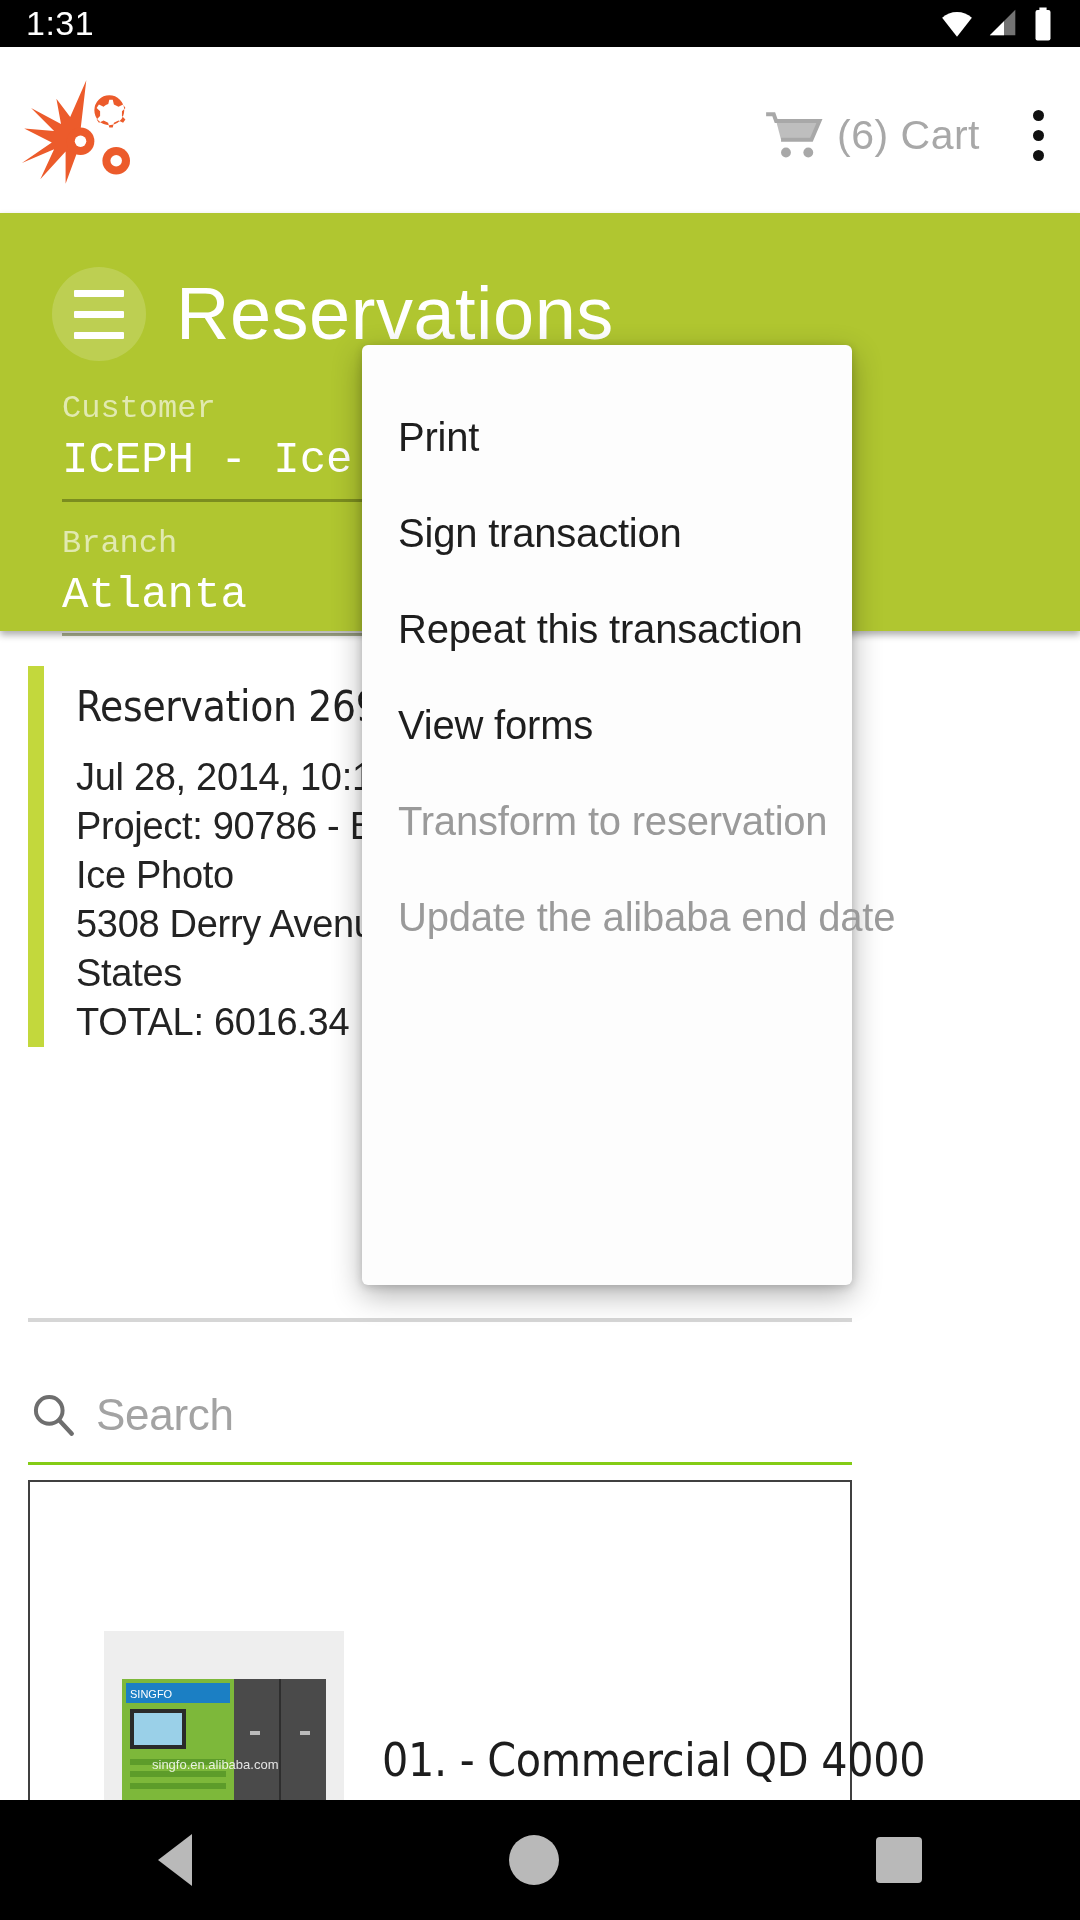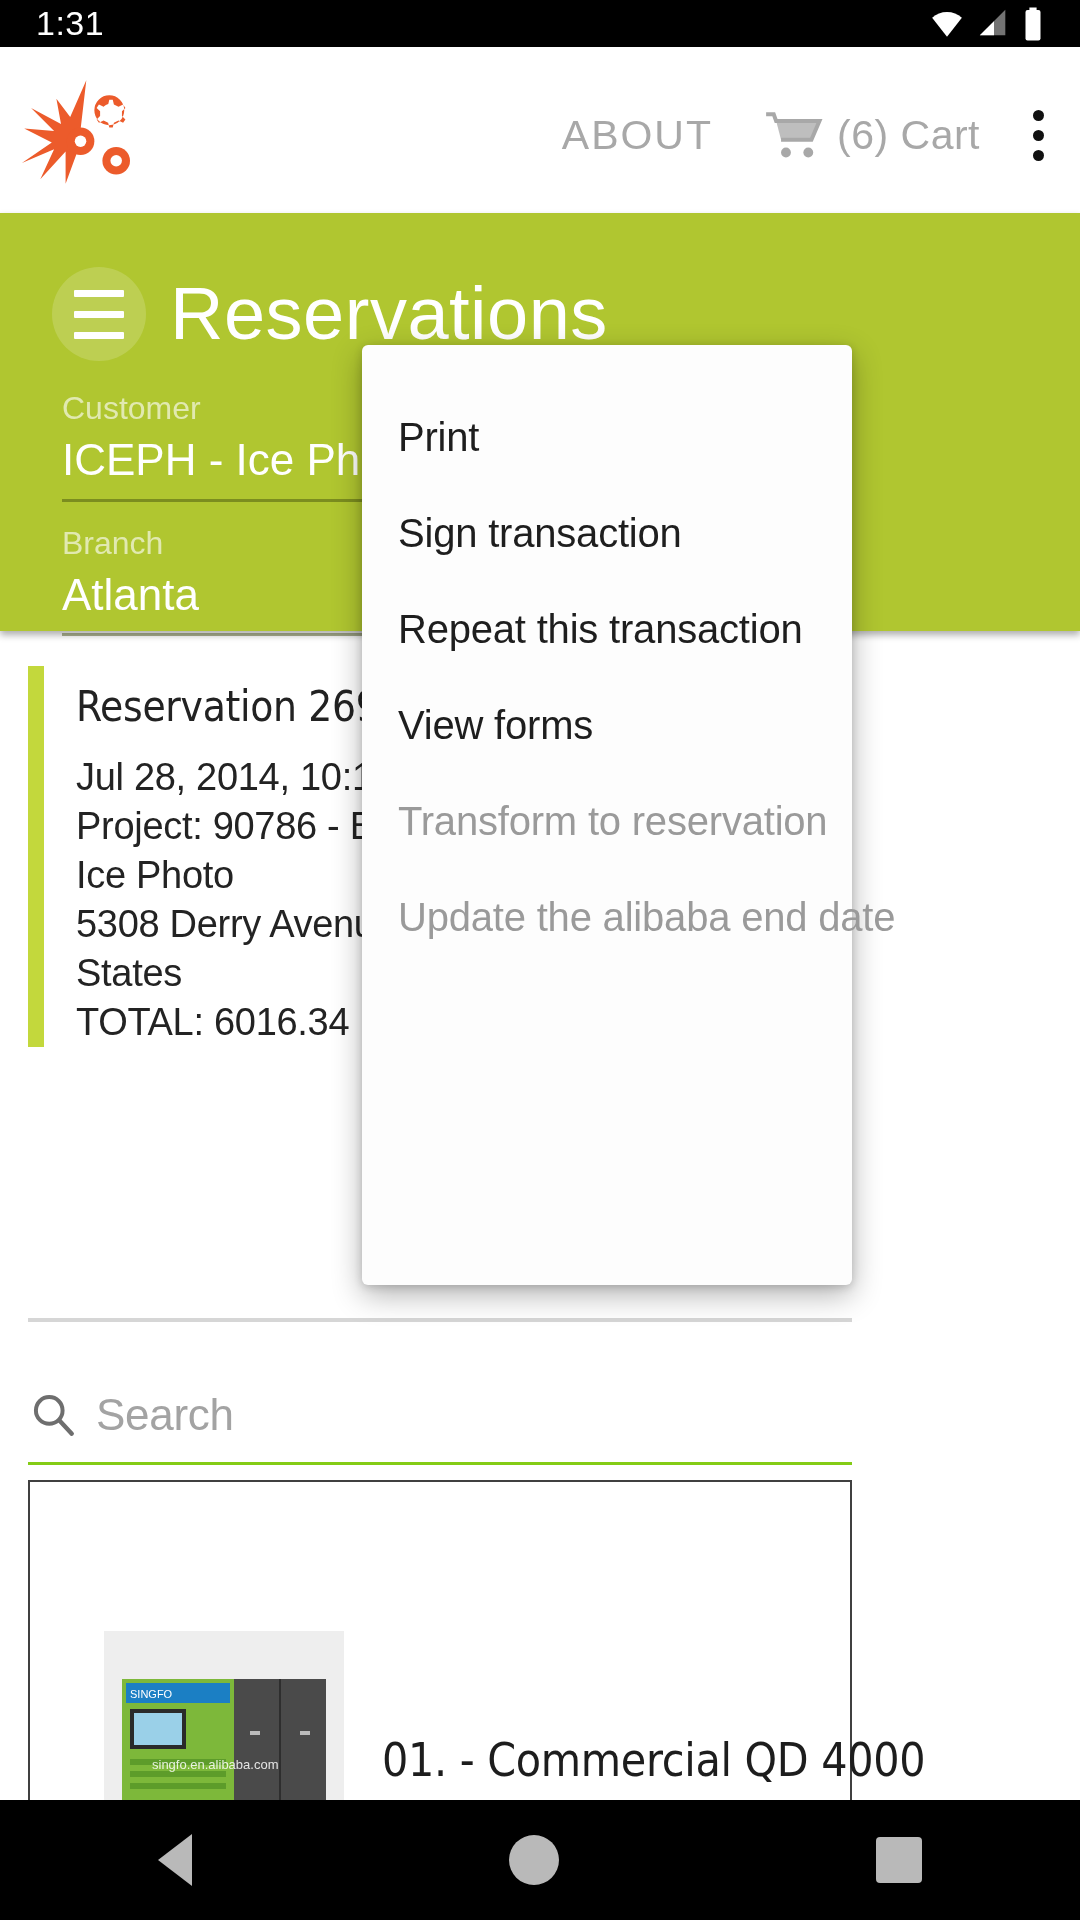--- a/index.html
+++ b/index.html
@@ -7,21 +7,21 @@
     width:1080px; height:1920px;
     font-family:"Liberation Sans", sans-serif;
     background:#ffffff; overflow:hidden;
   }
   .screen { position:relative; width:1080px; height:1920px; background:#fff; }
 
   
   .statusbar {
     position:absolute; top:0; left:0; width:1080px; height:47px;
     background:#000; display:flex; align-items:center;
-    padding:0 36px; color:#fff;
+    padding:0 26px; color:#fff;
   }
   .status-time {
     font-family:"Liberation Sans", sans-serif;
     font-size:34px; font-weight:400; letter-spacing:.5px;
   }
   .status-icons { margin-left:auto; display:flex; align-items:center; gap:10px; }
 
   
   .appbar {
     position:absolute; top:58px; left:0; width:1080px; height:155px;
@@ -49,24 +49,24 @@
   }
   .gh-titlerow { display:flex; align-items:center; padding:54px 0 0 52px; }
   .ham-btn {
     width:94px; height:94px; border-radius:50%;
     background:rgba(255,255,255,.17);
     display:flex; flex-direction:column; align-items:center; justify-content:center; gap:14px;
     flex:none;
   }
   .ham-btn i { width:50px; height:7px; background:#fff; display:block; border-radius:1px; }
   .gh-title {
-    color:#fff; font-size:74px; font-weight:400; margin-left:24px;
+    color:#fff; font-size:74px; font-weight:400; margin-left:30px;
     letter-spacing:.5px; line-height:1;
   }
-  .field { padding:0 8px 0 62px; margin-top:30px; }
+  .field { padding:0 8px 0 62px; margin-top:30px;font-family:Liberation Mono, monospace; }
   .field-label {
     color:rgba(255,255,255,.62); font-size:32px; line-height:1.1;
   }
   .field-value {
     color:#ffffff; font-size:44px; margin-top:10px; line-height:1.1;
   }
   .field-underline {
     height:3px; background:rgba(60,70,10,.45); margin-top:14px; width:775px;
   }
   .field.branch { margin-top:24px; }
@@ -180,23 +180,20 @@
         <path d="M82 28 m-13 0 a13 13 0 1 0 26 0 a13 13 0 1 0 -26 0 M82 19 l3 0 l1 4 l4 2 l4-2 l2 3 l-3 3 l0 4 l3 3 l-2 3 l-4-2 l-4 2 l-1 4 l-3 0 l-1-4 l-4-2 l-4 2 l-2-3 l3-3 l0-4 l-3-3 l2-3 l4 2 l4-2 Z"></path>
         <circle cx="82" cy="28" r="5.5" fill="#fff"></circle>
         <path d="M57 55 m-12 0 a12 12 0 1 0 24 0 a12 12 0 1 0 -24 0"></path>
         <circle cx="57" cy="55" r="5" fill="#fff"></circle>
         <path d="M88 72 m-12 0 a12 12 0 1 0 24 0 a12 12 0 1 0 -24 0"></path>
         <circle cx="88" cy="72" r="5" fill="#fff"></circle>
       </g>
     </svg>
 
     <div class="nav">
-      <div class="nav-item about">
-        <span>ABOUT</span>
-      </div>
       <div class="nav-item">
         <svg class="cart-icon" width="58" height="50" viewBox="0 0 26 22">
           <path d="M0.5 1.2 h3.4 l1.1 3.1 h19.4 l-3.6 8.4 h-13.6" fill="none" stroke="#a8a8a8" stroke-width="1.8"></path>
           <path d="M5 4.3 h19.4 l-3.6 8.4 h-13.6 Z" fill="#a8a8a8" opacity="0.75"></path>
           <circle cx="9.4" cy="18.4" r="2.2" fill="#a8a8a8"></circle>
           <circle cx="19.4" cy="18.4" r="2.2" fill="#a8a8a8"></circle>
         </svg>
         <span>(6) Cart</span>
       </div>
       <div class="kebab">

